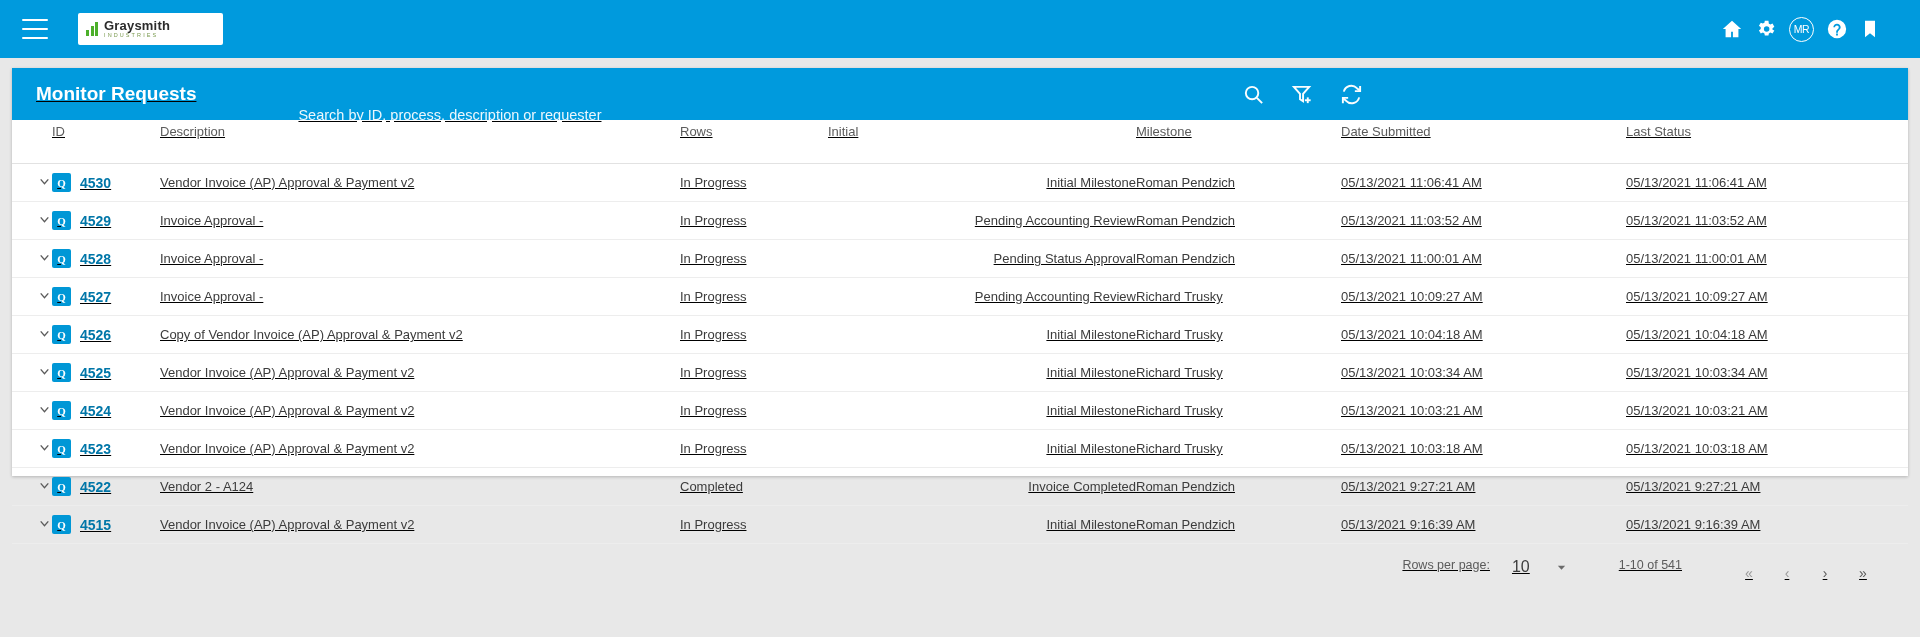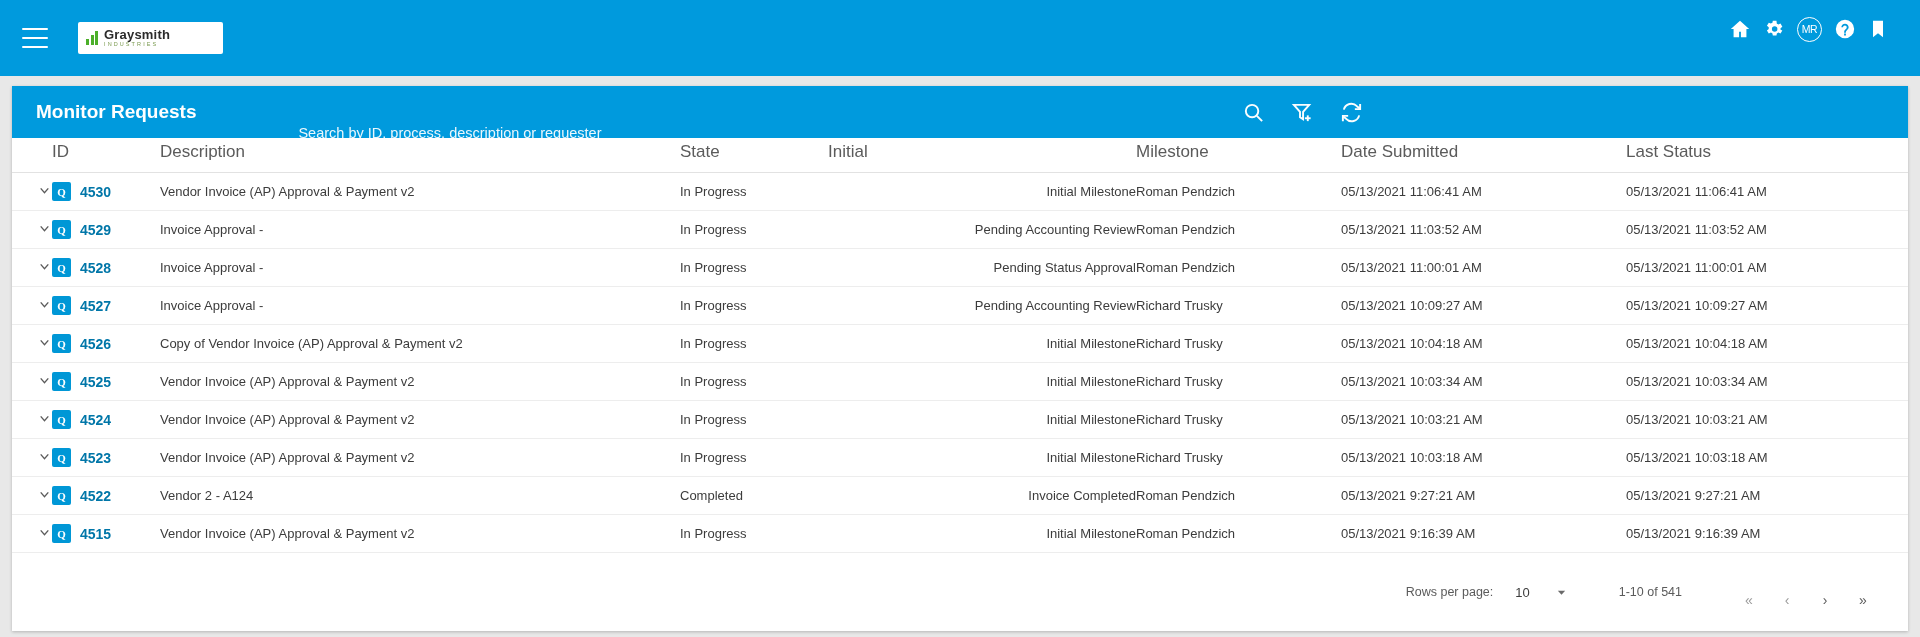--- a/index.html
+++ b/index.html
@@ -7,21 +7,21 @@
     margin: 0; padding: 0;
     width: 1920px; height: 637px;
     background: #e8e8e8;
     font-family: "Liberation Sans", sans-serif;
     overflow: hidden;
   }
   .app { width: 1920px; height: 637px; position: relative; background: #e8e8e8; }
 
   
   .topbar {
-    height: 76px;
+    height: 58px;
     background: #009add;
     display: flex;
     align-items: center;
     padding: 16px 22px;
     position: relative;
   }
   .hamburger {
     width: 26px; height: 20px;
     display: flex; flex-direction: column; justify-content: space-between;
     cursor: pointer;
@@ -42,38 +42,38 @@
   .logo-mark i { display: block; width: 3px; background: #4caf2a; }
   .logo-mark i:nth-child(1) { height: 6px; }
   .logo-mark i:nth-child(2) { height: 10px; }
   .logo-mark i:nth-child(3) { height: 14px; }
   .logo-text { line-height: 1; }
   .logo-name { font-size: 13px; font-weight: bold; color: #2b2b2b; letter-spacing: .2px; }
   .logo-sub { font-size: 5.5px; color: #7a9a4f; letter-spacing: 2.1px; margin-top: 1px; }
 
   .topbar-right {
     position: absolute;
-    right: 32px; top: 0; height: 58px;
+    right: 40px; top: 0; height: 58px;
     display: flex; align-items: center; gap: 12px;
   }
   .topicon { color: #fff; cursor: pointer; display: flex; align-items: center; }
   .avatar {
     width: 25px; height: 25px; border-radius: 50%;
     border: 1.6px solid #fff; color: #fff;
     display: flex; align-items: center; justify-content: center;
     font-size: 10.5px; letter-spacing: -.3px;
   }
 
   
   .page {
     margin: 10px 12px 0 12px;
     background: #fff;
-    height: 545px;
+    height: 408px;
     box-shadow: 0 1px 3px rgba(0,0,0,.22);
-    display: flex; flex-direction: column;
+    display: flex; flex-direction: column; text-decoration: underline;
   }
   .pagehead {
     height: 52px;
     background: #009add;
     display: flex; align-items: center;
     padding: 0 24px;
     flex: 0 0 52px;
   }
   .pagetitle { color: #fff; font-size: 19px; font-weight: bold; }
   .searchwrap {
@@ -107,24 +107,24 @@
     font-size: 11px;
     font-weight: bold;
     letter-spacing: .5px;
     cursor: pointer;
   }
 
   
   table.grid { width: 100%; border-collapse: collapse; table-layout: fixed; }
   table.grid th {
     text-align: left;
-    font-size: 17px;
+    font-size: 13px;
     font-weight: normal;
     color: #5b5b5b;
-    padding: 4px 0 10px 0;
+    padding: 4px 0 24px 0;
     border-bottom: 1px solid #e2e2e2;
   }
   table.grid td {
     font-size: 13px;
     color: #3c3c3c;
     padding: 9px 0;
     border-bottom: 1px solid #ededed;
     height: 37px;
   }
   .c-caret  { width: 40px; padding-left: 26px !important; }
@@ -164,21 +164,21 @@
     padding: 14px 26px 16px 0;
     font-size: 12.5px;
     color: #5b5b5b;
   }
   .rpp-label { margin-right: 22px; }
   .rpp-select {
     display: flex; align-items: center; gap: 26px;
     border: 0;
     cursor: pointer;
     color: #3c3c3c;
-    font-size: 13px;
+    font-size: 16px;
     margin-right: 52px;
   }
   .rpp-select .chev { color: #6a6a6a; font-size: 9px; }
   .range { margin-right: 48px; color: #5b5b5b; font-size: 12.5px; }
   .pagebtn {
     width: 38px; height: 30px;
     display: flex; align-items: center; justify-content: center;
     color: #9a9a9a; cursor: pointer; font-size: 14px;
   }
   .pagebtn.active { color: #5b5b5b; }
@@ -268,21 +268,21 @@
       </div>
     </div>
 
 
     <table class="grid">
       <thead>
         <tr>
           <th class="c-caret"></th>
           <th class="c-id">ID</th>
           <th class="c-desc">Description</th>
-          <th class="c-state">State</th>
+          <th class="c-state">Rows</th>
           <th class="c-status">Initial</th>
           <th class="c-req">Milestone</th>
           <th class="c-sub">Date Submitted</th>
           <th class="c-upd">Last Status</th>
         </tr>
       </thead>
       <tbody>
 
         <tr>
           <td class="c-caret">

